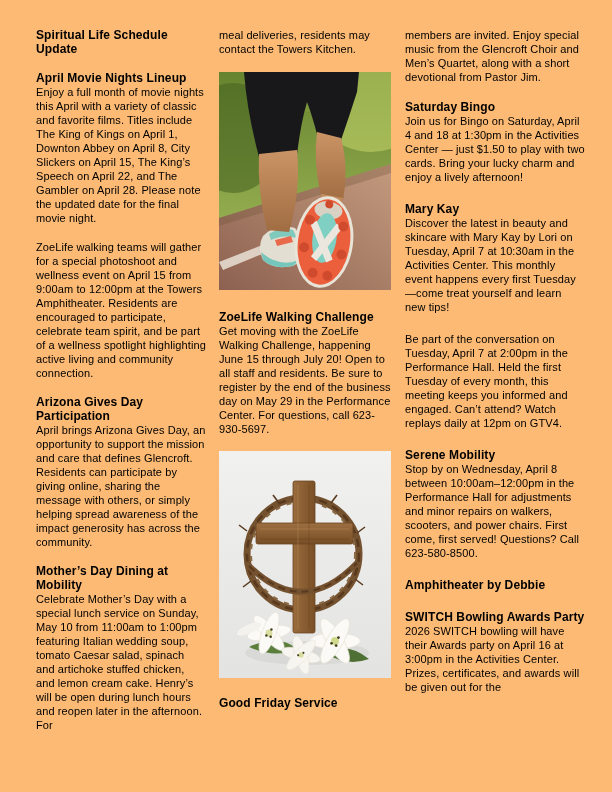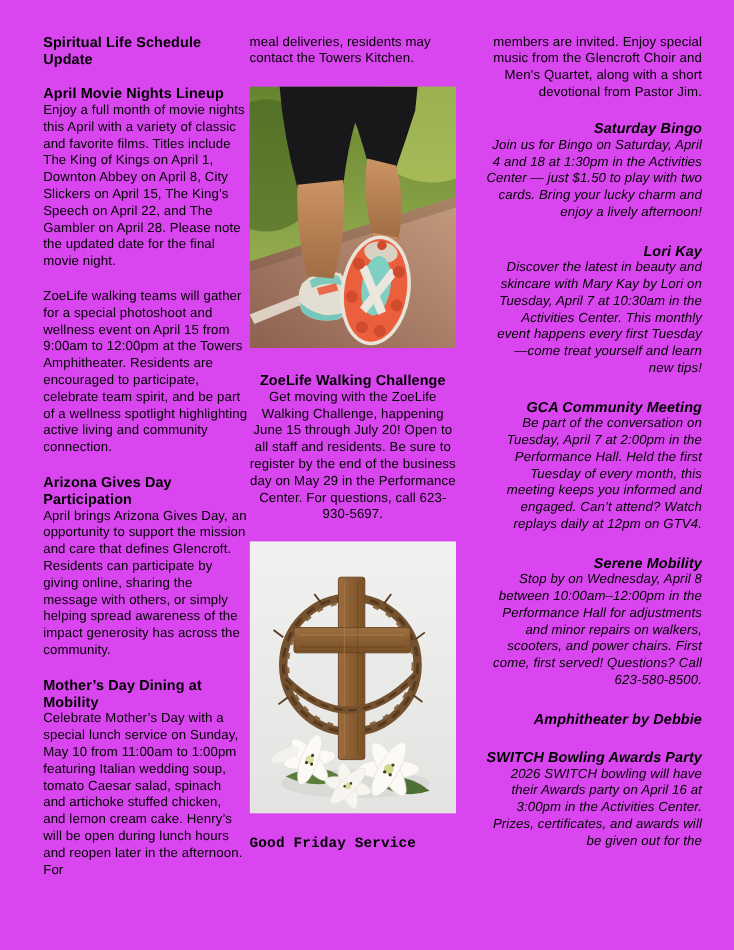--- a/index.html
+++ b/index.html
@@ -1,40 +1,40 @@
 <!DOCTYPE html>
 <html><head>
 <meta charset="utf-8">
 <style>
   html,body{margin:0;padding:0;background:#ffffff;}
   .page{
     position:relative;
     width:612px;height:792px;
-    background:#d946ef;
+    background:#fdba74;
     color:#000;
     font-family:"Liberation Sans", sans-serif;
     overflow:hidden;
   }
   .col{position:absolute;top:28px;}
   .col-left{left:36px;width:170px;}
-  .col-mid{left:208px;width:172px;}
-  .col-right{left:405px;width:180px;text-align:right;}
+  .col-mid{left:219px;width:172px;}
+  .col-right{left:405px;width:180px;}
   section{margin:0 0 15px 0;}
-  .col-right section{margin-bottom:18px;font-style:italic;}
+  .col-right section{margin-bottom:18px;}
   h3{
     font-size:12px;line-height:14px;margin:0;
     font-weight:bold;letter-spacing:0.1px;
   }
   p{font-size:11px;line-height:14px;margin:0;letter-spacing:0.1px;}
   .intro{margin-bottom:16px;}
   .photo{display:block;}
   .photo-walking{margin:0 0 20px 0;}
   .photo-cross{margin:7px 0 18px 0;}
-  .col-mid section.challenge{margin-bottom:15px;text-align:center;}
-  .col-mid section.goodfriday{margin-bottom:0;font-family:Liberation Mono, monospace;}
+  .col-mid section.challenge{margin-bottom:15px;}
+  .col-mid section.goodfriday{margin-bottom:0;}
   .col-right section:last-child{margin-bottom:12px;}
 </style>
 </head>
 <body>
 
 <div class="page">
 
   <div class="col col-left">
     <section>
       <h3>Spiritual Life Schedule Update</h3>
@@ -193,25 +193,24 @@
     </section>
   </div>
 
   <div class="col col-right">
     <p class="intro">members are invited. Enjoy special music from the Glencroft Choir and Men’s Quartet, along with a short devotional from Pastor Jim.</p>
     <section>
       <h3>Saturday Bingo</h3>
       <p>Join us for Bingo on Saturday, April 4 and 18 at 1:30pm in the Activities Center — just $1.50 to play with two cards. Bring your lucky charm and enjoy a lively afternoon!</p>
     </section>
     <section>
-      <h3>Lori Kay</h3>
+      <h3>Mary Kay</h3>
       <p>Discover the latest in beauty and skincare with Mary Kay by Lori on Tuesday, April 7 at 10:30am in the Activities Center. This monthly event happens every first Tuesday—come treat yourself and learn new tips!</p>
     </section>
     <section>
-      <h3>GCA Community Meeting</h3>
       <p>Be part of the conversation on Tuesday, April 7 at 2:00pm in the Performance Hall. Held the first Tuesday of every month, this meeting keeps you informed and engaged. Can’t attend? Watch replays daily at 12pm on GTV4.</p>
     </section>
     <section>
       <h3>Serene Mobility</h3>
       <p>Stop by on Wednesday, April 8 between 10:00am–12:00pm in the Performance Hall for adjustments and minor repairs on walkers, scooters, and power chairs. First come, first served! Questions? Call 623-580-8500.</p>
     </section>
     <section>
       <h3>Amphitheater by Debbie</h3>
     </section>
     <section>

